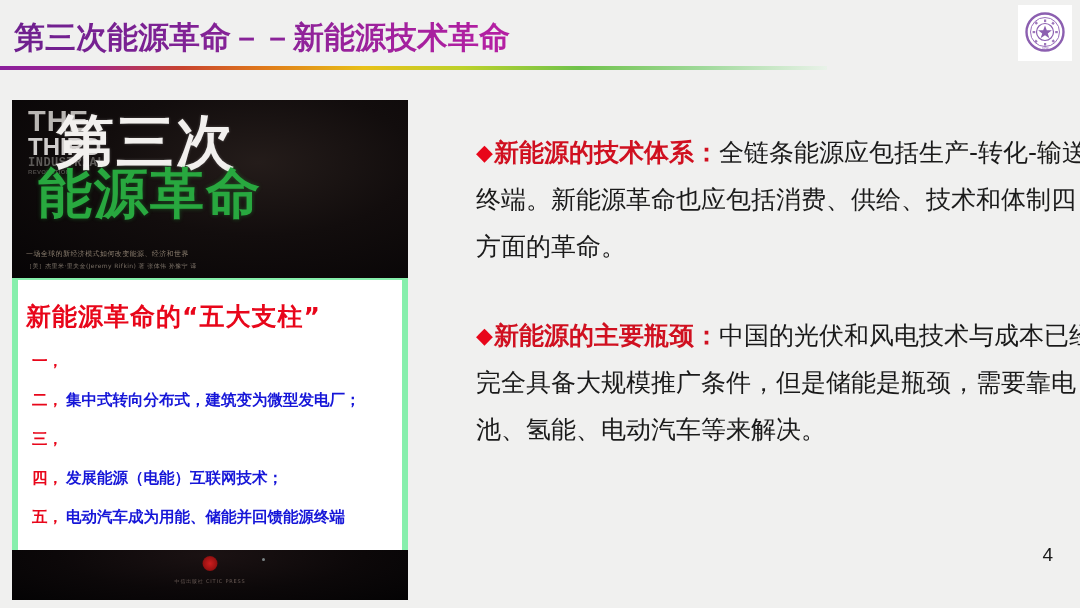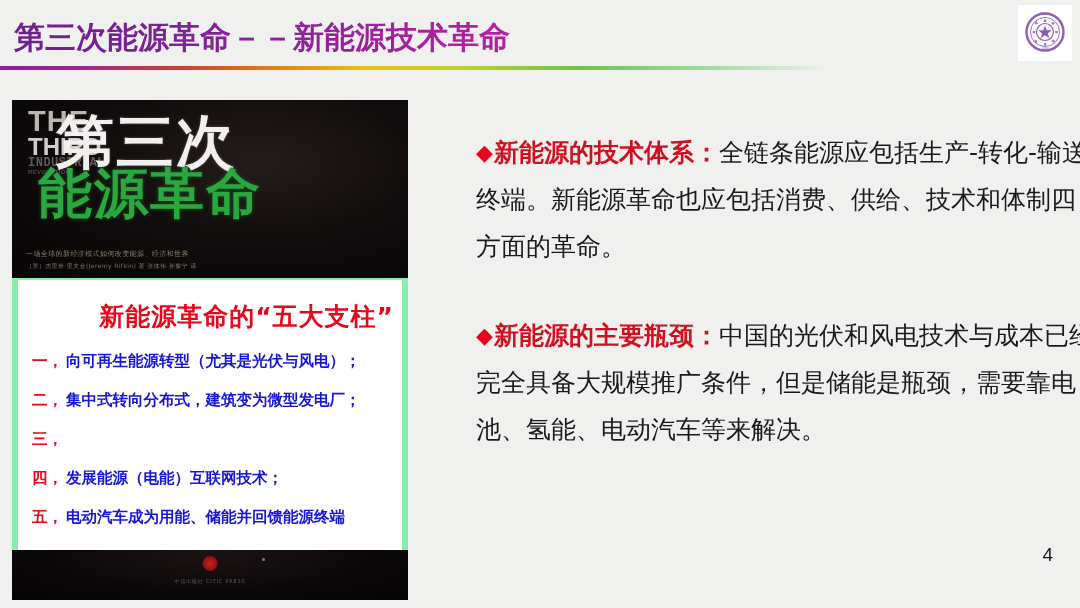--- a/index.html
+++ b/index.html
@@ -150,21 +150,21 @@
     position: absolute;
     left: 6px;
     top: 180px;
     width: 384px;
     height: 270px;
     background: #ffffff;
     box-sizing: border-box;
     padding: 14px 8px 0 8px;
   }
   #pillars-heading {
-    text-align: right;
+    text-align: left;
     color: #e8061a;
     font-size: 25px;
     font-weight: bold;
     letter-spacing: 1px;
     margin: 6px 0 18px 0;
     white-space: nowrap;
   }
   .pillar-row {
     display: flex;
     align-items: baseline;
@@ -305,21 +305,20 @@
     <div class="bc-line2">能源革命</div>
     <div class="bc-line4">一场全球的新经济模式如何改变能源、经济和世界</div>
     <div class="bc-line5">［美］杰里米·里夫金(Jeremy Rifkin) 著  张体伟 孙豫宁 译</div>
   </div>
 
   <div id="pillars-panel">
     <div id="pillars-heading">新能源革命的“五大支柱”</div>
 
     <div class="pillar-row">
       <span class="pillar-num">一，</span>
-      <span class="pillar-text">向可再生能源转型（尤其是光伏与风电）；</span>
     </div>
     <div class="pillar-row">
       <span class="pillar-num">二，</span>
       <span class="pillar-text">集中式转向分布式，建筑变为微型发电厂；</span>
     </div>
     <div class="pillar-row">
       <span class="pillar-num">三，</span>
     </div>
     <div class="pillar-row">
       <span class="pillar-num">四，</span>

